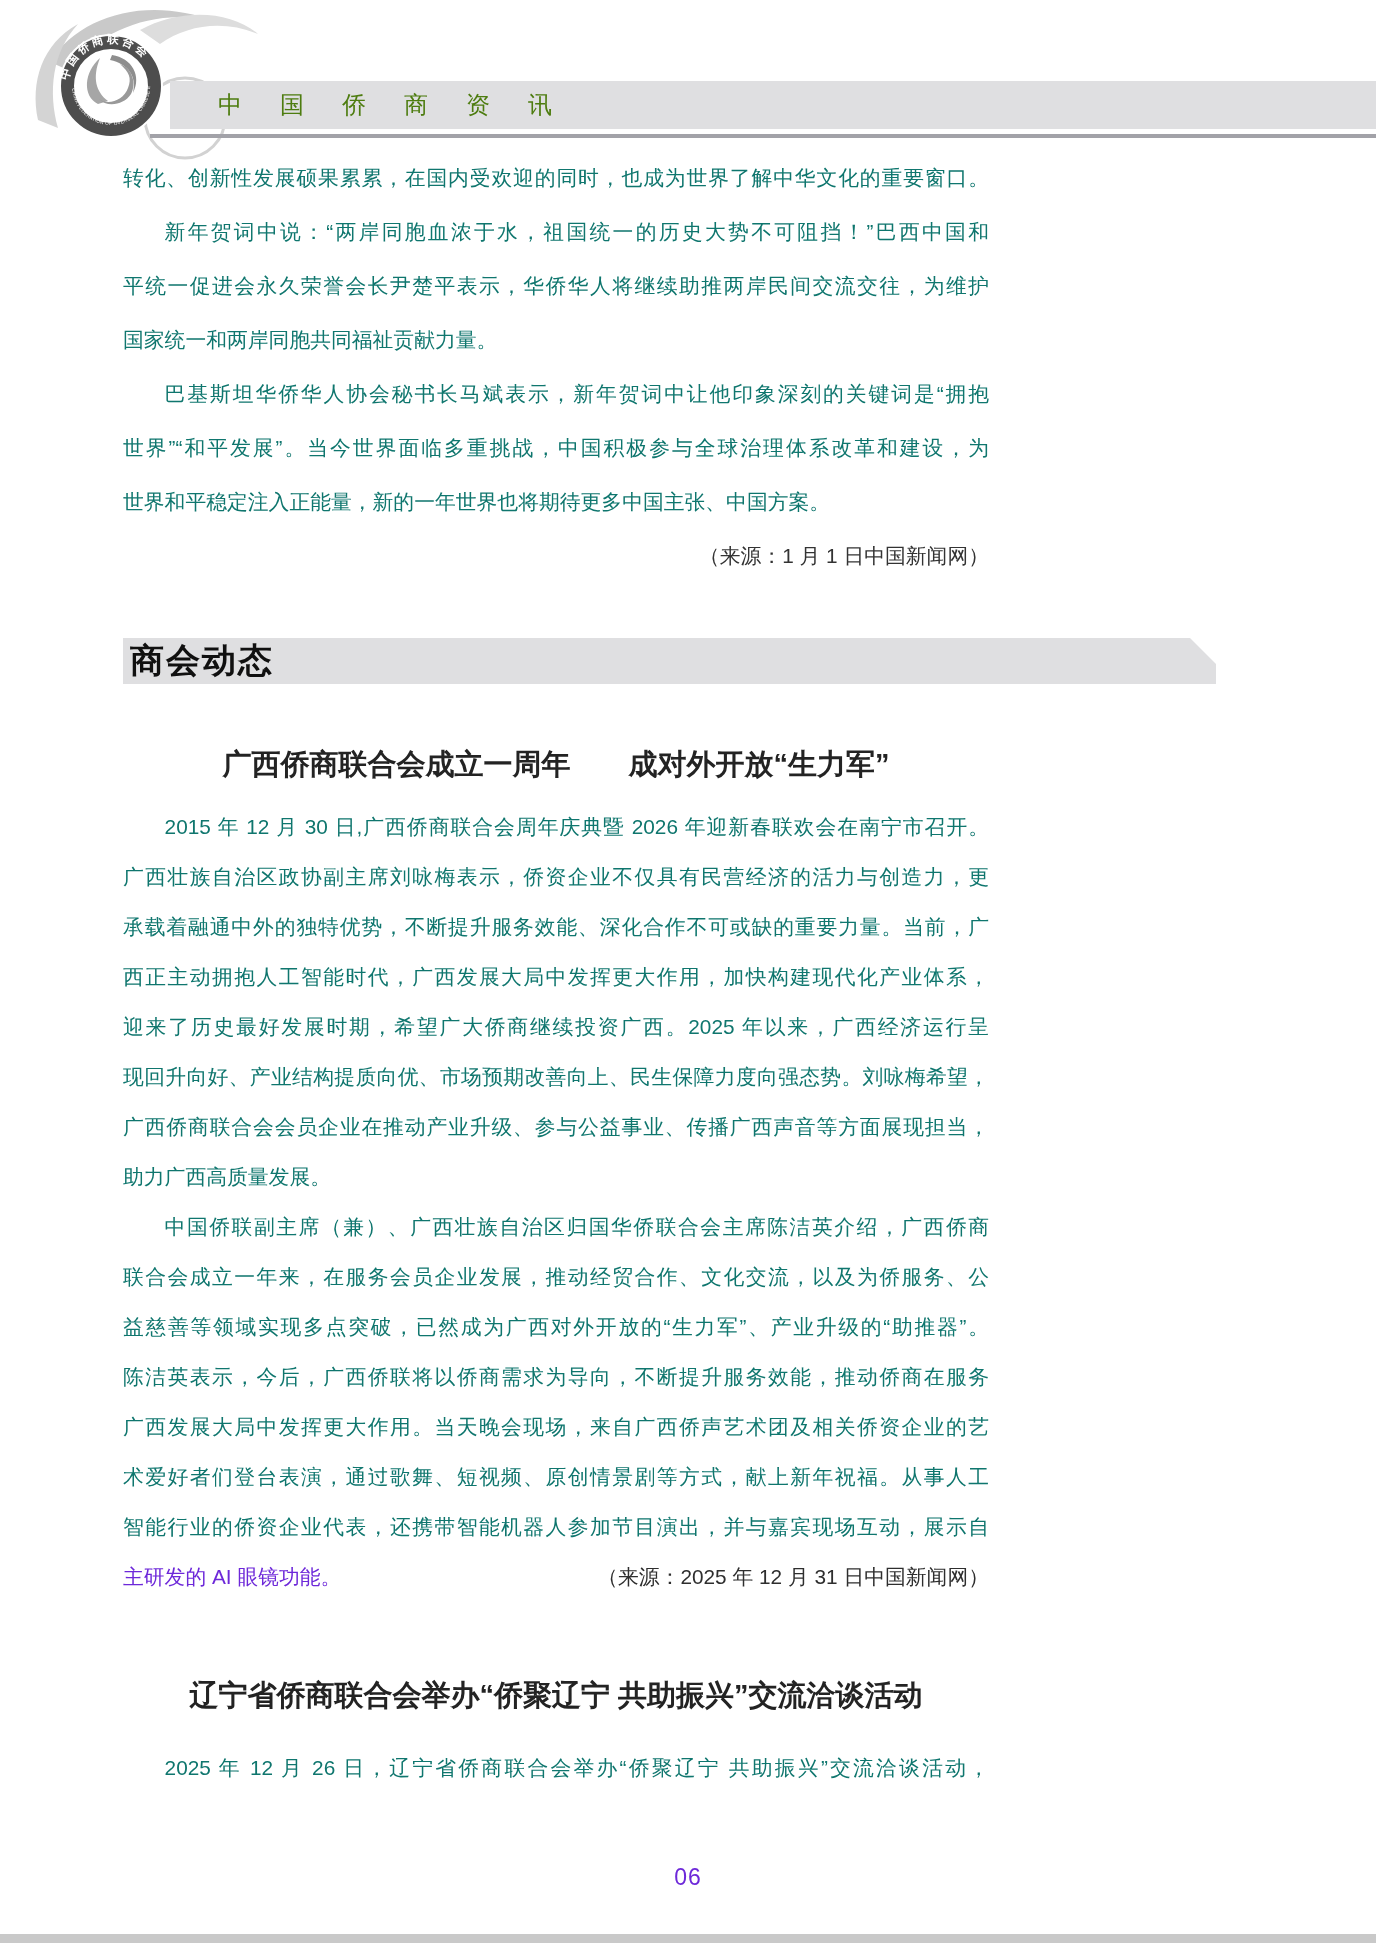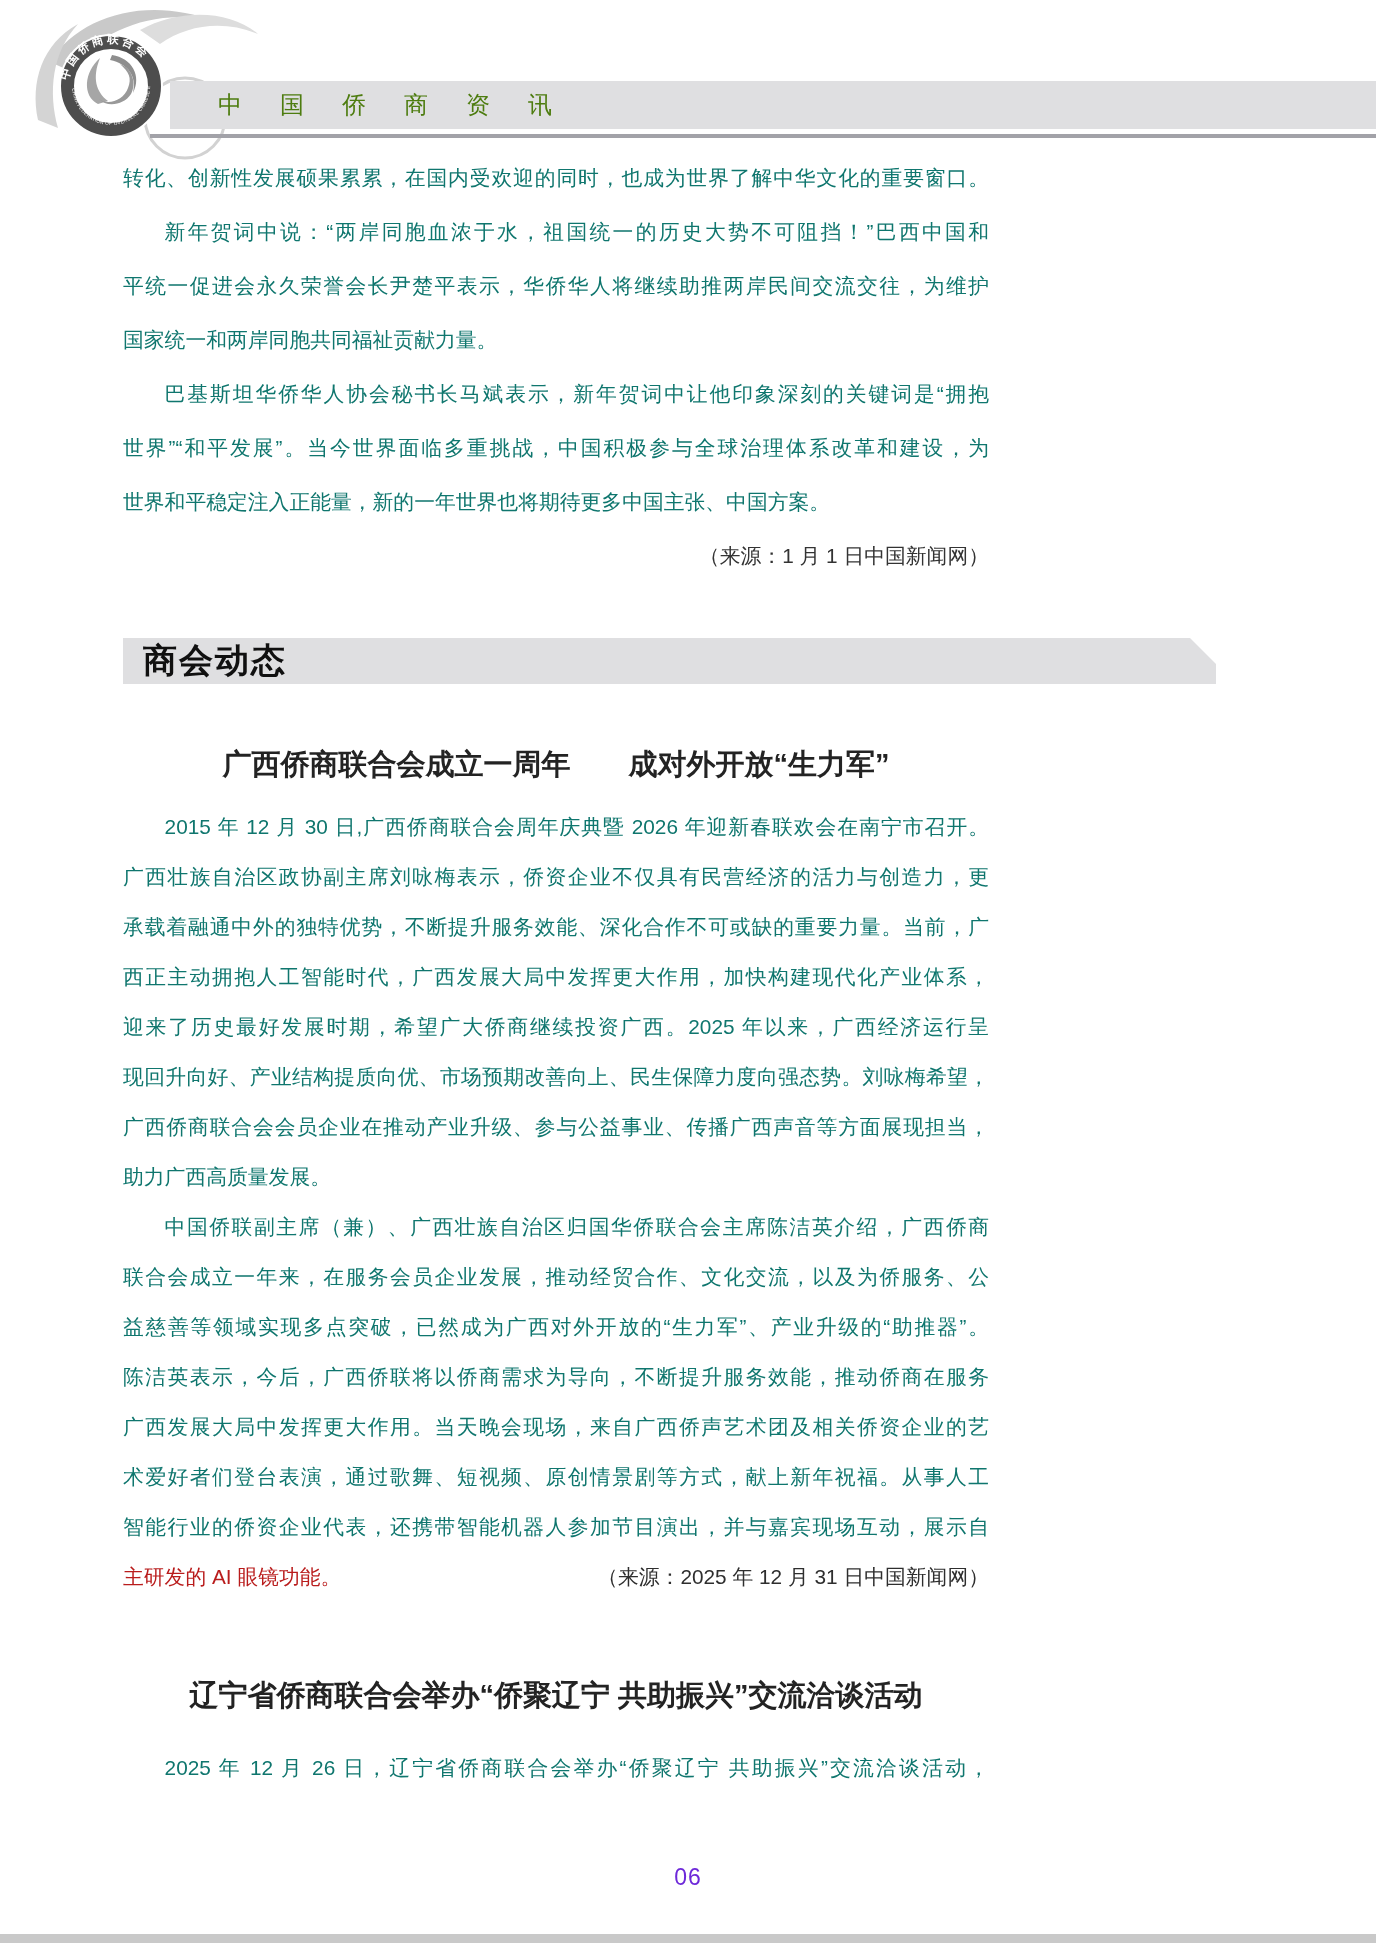--- a/index.html
+++ b/index.html
@@ -28,34 +28,34 @@
   .intro{top:151px;}
   .intro .line{line-height:54px;}
   .src-right{font-size:20.8px;text-align:right;line-height:54px;color:#333;}
   
   .section-bar{
     position:absolute;left:123px;top:638px;width:1093px;height:46px;
     background:#dfdfe1;
     clip-path:polygon(0 0,calc(100% - 26px) 0,100% 26px,100% 100%,0 100%);
   }
   .section-bar span{
-    display:inline-block;padding-left:20px;line-height:46px;
+    display:inline-block;padding-left:7px;line-height:46px;
     font-family:"Liberation Serif","DejaVu Serif",serif;
     font-weight:700;font-size:34px;color:#101010;letter-spacing:2px;
   }
   .headline{
     position:absolute;left:123px;width:866px;text-align:center;
     font-weight:700;font-size:29px;color:#232323;line-height:44px;white-space:nowrap;
   }
   .headline1{top:742px;}
   .headline2{top:1673px;}
   .article{top:802px;}
   .article .line{line-height:50px;}
   .final-row{display:flex;justify-content:space-between;line-height:50px;font-size:20.8px;}
-  .final-row .left{color:#b91c1c;}
+  .final-row .left{color:#6d28d9;}
   .final-row .right{color:#2e2e2e;}
   .liaoning{top:1741px;}
   .liaoning .line{line-height:54px;}
   
   .page-num{
     position:absolute;left:0;right:0;top:1864px;text-align:center;
     font-size:23px;color:#6d28d9;letter-spacing:1px;
   }
   .bottom-strip{position:absolute;left:0;right:0;bottom:0;height:9px;background:#c9c9c9;}
 </style>

